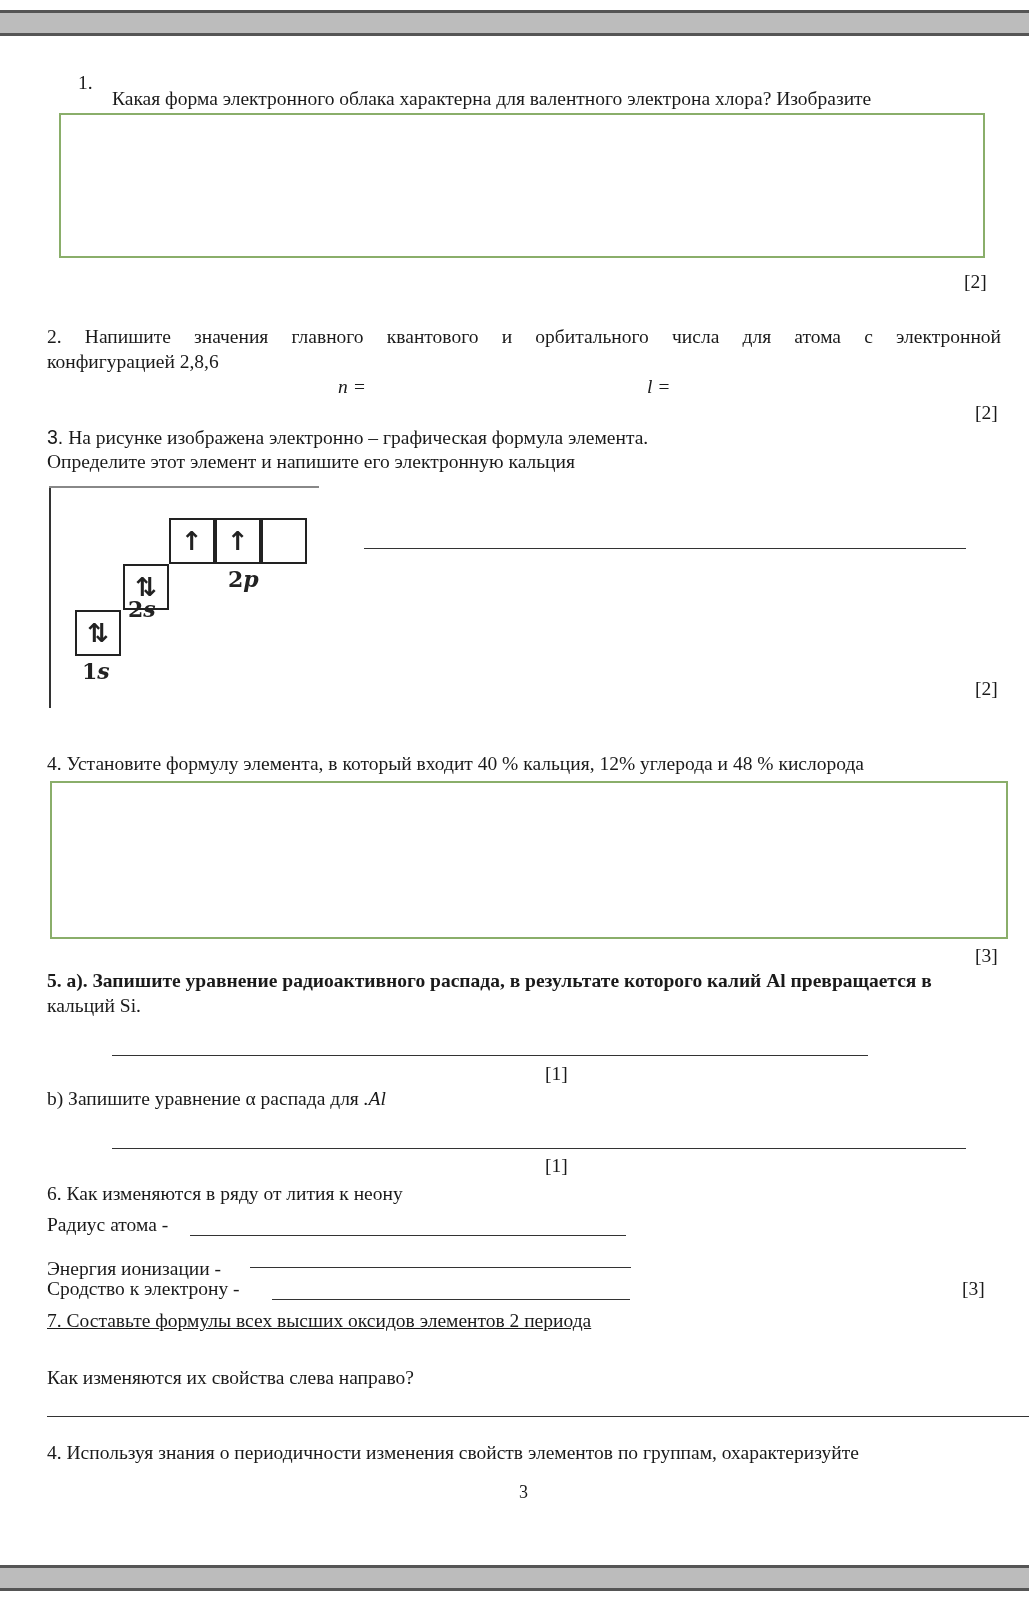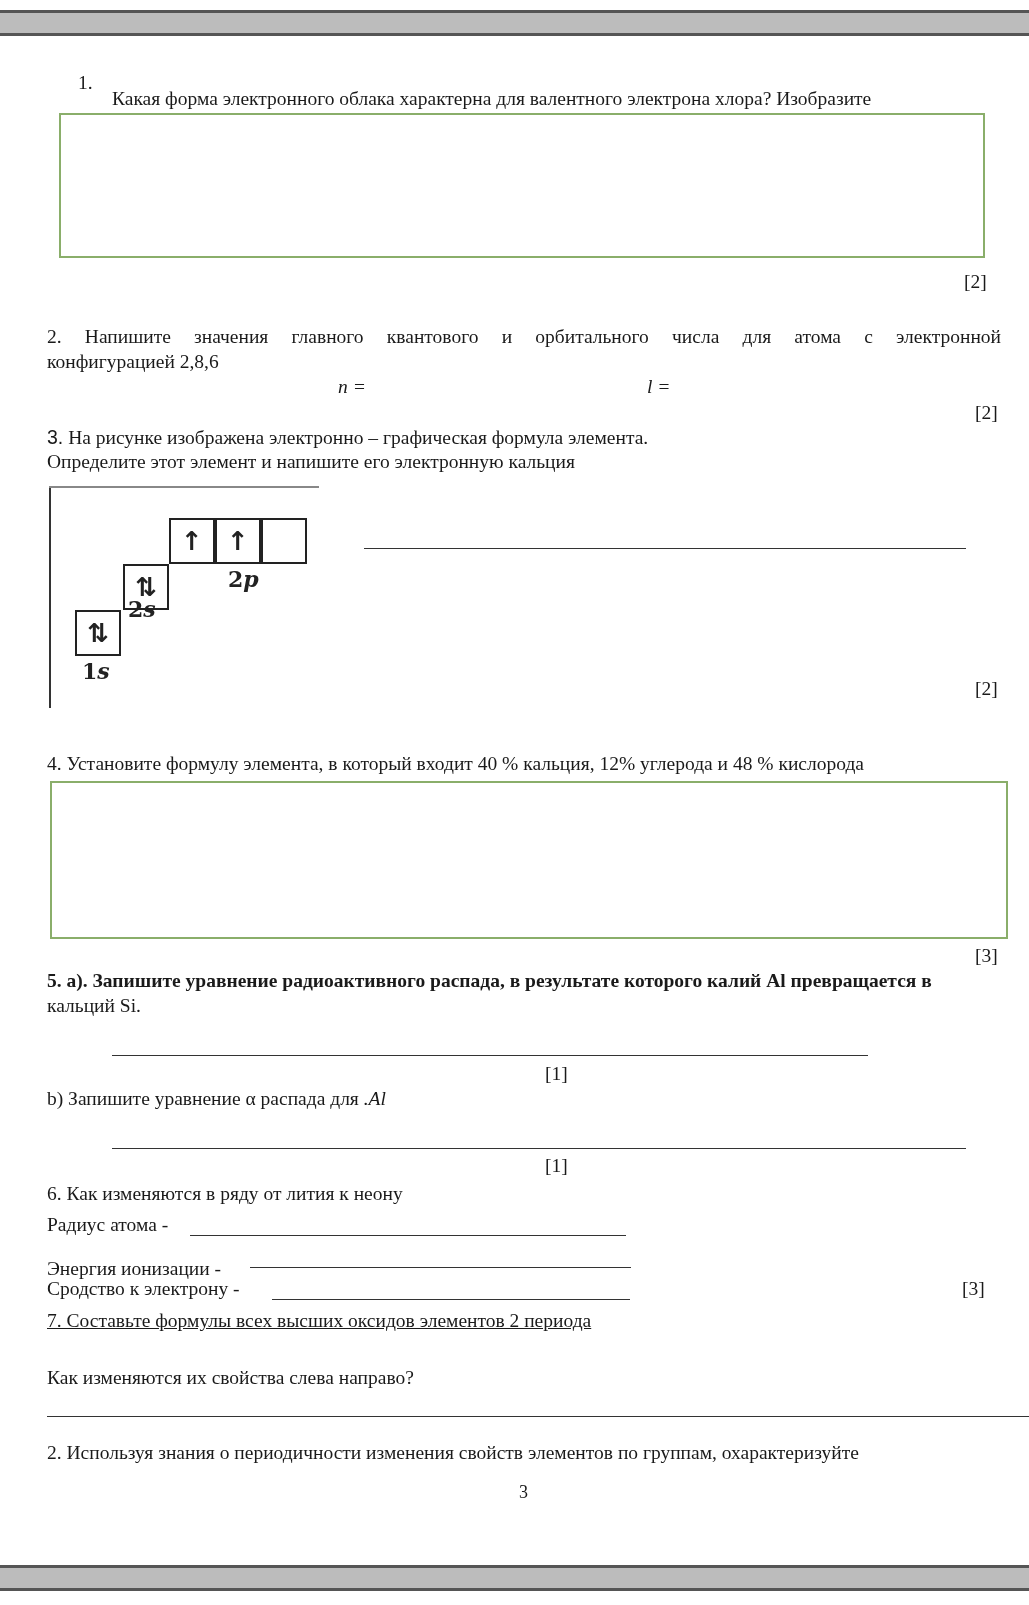--- a/index.html
+++ b/index.html
@@ -88,17 +88,17 @@
 <div class="t" style="left:47px; top:1245px;margin-top:12px;">Энергия ионизации - </div>
 <div class="line" style="left:250px; top:1267px; width:381px;"></div>
 <div class="t" style="left:47px; top:1277px;">Сродство к электрону - </div>
 <div class="line" style="left:272px; top:1299px; width:358px;"></div>
 <div class="score" style="left:962px; top:1277px;">[3]</div>
 
 <div class="t" style="left:47px; top:1309px;text-decoration:underline;">7. Составьте формулы всех высших оксидов элементов  2 периода</div>
 <div class="t" style="left:47px; top:1366px;text-align:center;">Как изменяются их свойства слева направо?</div>
 <div class="line" style="left:47px; top:1416px; width:982px;"></div>
 
-<div class="t" style="left:47px; top:1441px;">2. Используя знания о периодичности изменения свойств элементов   по группам, охарактеризуйте</div>
+<div class="t" style="left:47px; top:1441px;">4. Используя знания о периодичности изменения свойств элементов   по группам, охарактеризуйте</div>
 
 <div class="t" style="left:519px; top:1480px; font-size:18px;">3</div>
 
 <div class="bar" style="top:1565px;"></div>
 
 </body></html>

